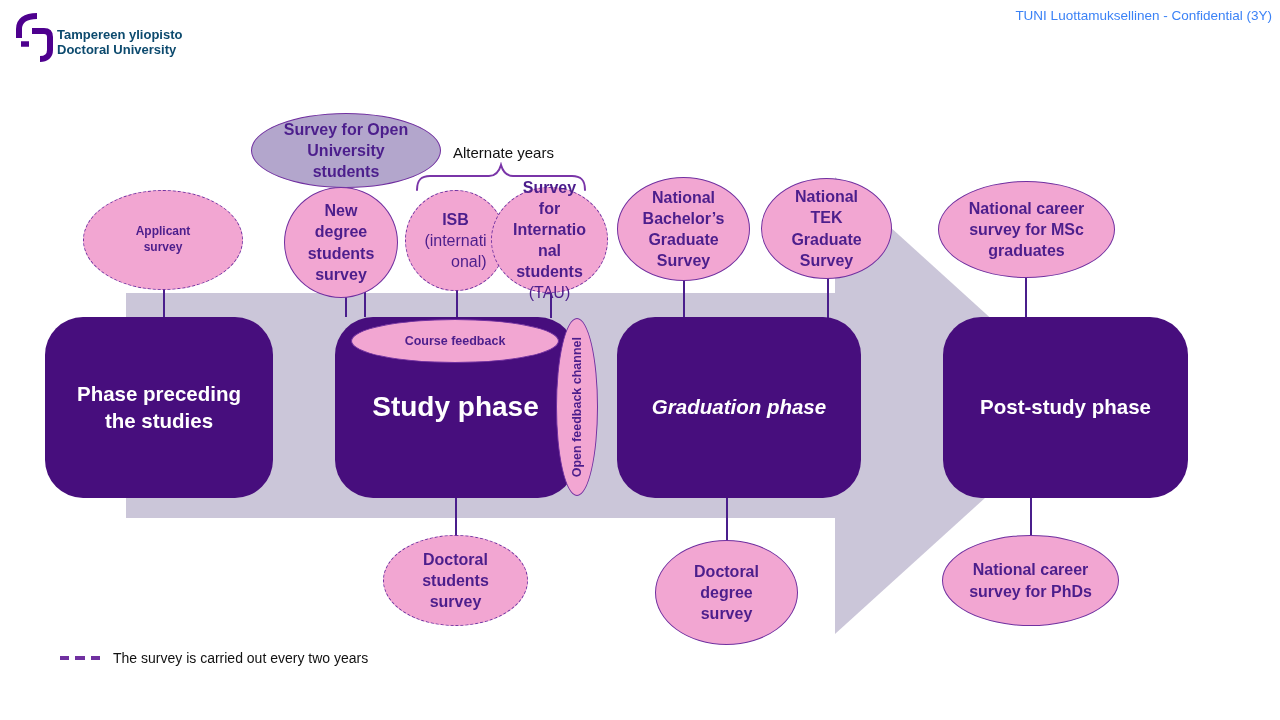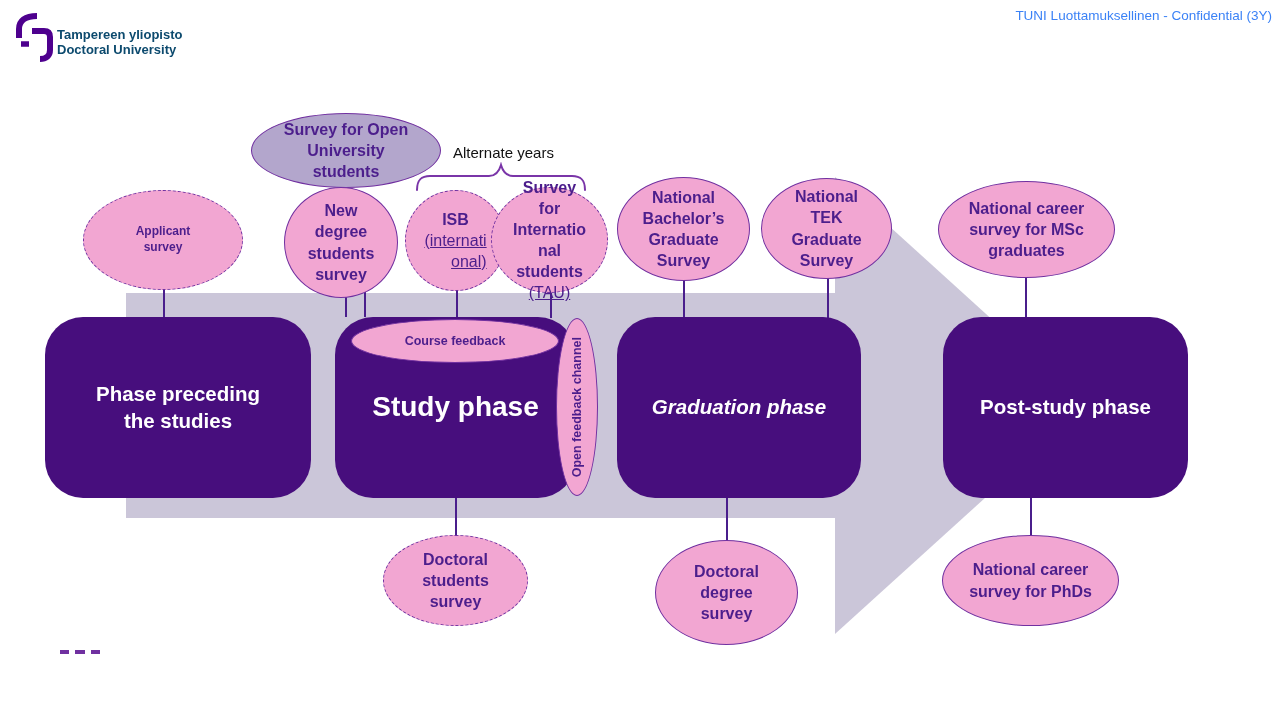--- a/index.html
+++ b/index.html
@@ -34,35 +34,35 @@
   
   .cline{position:absolute;width:1.5px;background:#4A1E8C;z-index:1;}
 
   
   .phase{
     position:absolute;background:#470E7D;border-radius:38px;z-index:2;
     display:flex;align-items:center;justify-content:center;text-align:center;
     color:#ffffff;font-weight:bold;font-size:20.5px;line-height:1.3;
     white-space:pre-line;
   }
-  #phase-pre  {left:45px; top:317px;width:266px;height:181px;text-align:center;}
+  #phase-pre  {left:45px; top:317px;width:228px;height:181px;text-align:center;}
   #phase-study{left:335px;top:317px;width:241px;height:181px;font-size:28px;}
   #phase-grad {left:617px;top:317px;width:244px;height:181px;font-style:italic;}
   #phase-post {left:903px;top:317px;width:245px;height:181px;margin-left:40px;}
 
   
   .ellipse{
     position:absolute;border-radius:50%;z-index:3;box-sizing:border-box;
     background:#F2A6D2;border:1.6px solid #7030A0;
     display:flex;flex-direction:column;align-items:center;justify-content:center;
     text-align:center;color:#4C1E8C;font-weight:bold;font-size:16px;line-height:1.32;
     white-space:pre-line;
   }
   .ellipse span{display:block;}
-  .ellipse .normal{font-weight:normal;text-decoration:underline;}
+  .ellipse .normal{font-weight:normal;}
   .ellipse.dashed{border-style:dashed;}
 
   #el-open-univ {left:251px;top:113px;width:190px;height:75px;background:#B3A6CC;}
   #el-applicant {left:83px; top:190px;width:160px;height:100px;font-size:12px;}
   #el-new-degree{left:284px;top:187px;width:114px;height:111px;}
   #el-isb       {left:405px;top:190px;width:101px;height:101px;text-align:right;}
   #el-tau       {left:491px;top:187px;width:117px;height:106px;}
   #el-bachelor  {left:617px;top:177px;width:133px;height:104px;}
   #el-tek       {left:761px;top:178px;width:131px;height:101px;}
   #el-msc       {left:938px;top:181px;width:177px;height:97px;}
@@ -173,13 +173,14 @@
 <div class="ellipse" id="el-phd">National career
 survey for PhDs</div>
 
 <div id="alt-years">Alternate years</div>
 <svg id="brace" width="172" height="30" viewBox="0 0 172 30">
   <path d="M2 28 C2 17 7 14 15 14 L74 14 C81 14 84 10 86 3 C88 10 91 14 98 14 L157 14 C165 14 170 17 170 28" fill="none" stroke="#7A35A8" stroke-width="2" stroke-linecap="round"></path>
 </svg>
 
 <div id="legend">
   <div id="legend-dash"></div>
+  <div id="legend-text">The survey is carried out every two years</div>
 </div>
 
 </body></html>

